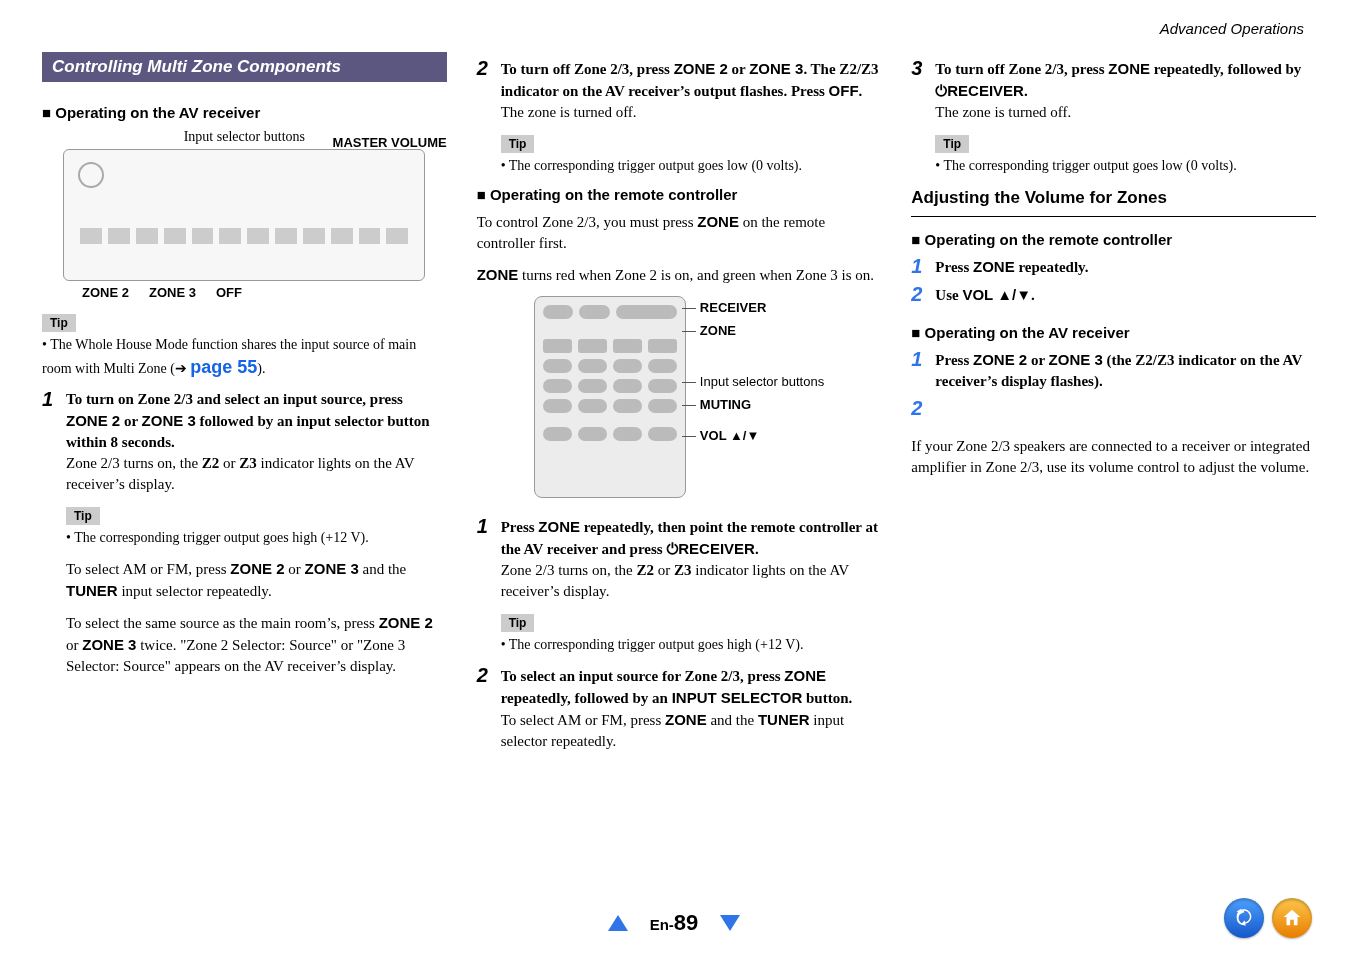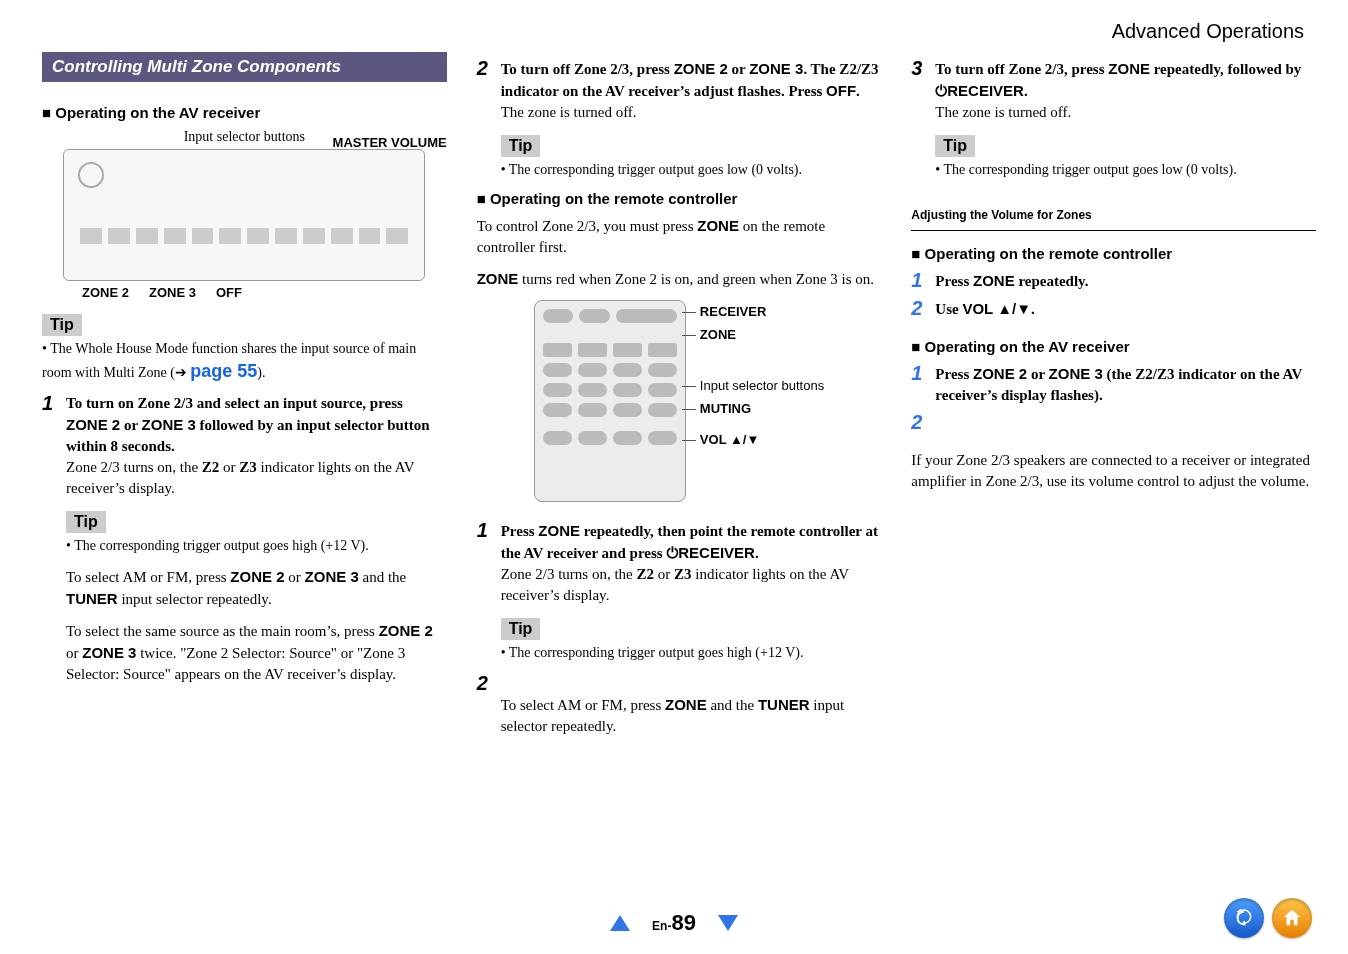--- a/index.html
+++ b/index.html
@@ -10,21 +10,22 @@
     width: 1348px;
     height: 954px;
     position: relative;
     font-size: 15px;
   }
   .page-header {
     position: absolute;
     top: 20px;
     right: 44px;
     font-family: Arial, Helvetica, sans-serif;
-    font-size: 20px;
+    font-style: italic;
+    font-size: 15px;
   }
   .columns {
     display: flex;
     padding: 52px 32px 0 42px;
     gap: 30px;
   }
   .col {
     flex: 1 1 0;
     min-width: 0;
   }
@@ -46,21 +47,21 @@
   }
   .rule {
     border-top: 1px solid #000;
     margin-bottom: 14px;
   }
   .tip-tag {
     display: inline-block;
     background: #ccc;
     font-family: Arial, Helvetica, sans-serif;
     font-weight: bold;
-    font-size: 16px;
+    font-size: 12px;
     padding: 2px 8px;
     margin: 6px 0 2px 0;
   }
   .tip-body {
     font-size: 14px;
     margin: 2px 0 10px 0;
     line-height: 1.35;
   }
   .step {
     display: flex;
@@ -193,21 +194,21 @@
     justify-content: center;
     gap: 22px;
     font-family: Arial, Helvetica, sans-serif;
   }
   .page-num {
     font-size: 22px;
     font-weight: bold;
     font-family: Arial, Helvetica, sans-serif;
   }
   .page-num .pref {
-    font-size: 12px;
+    font-size: 15px;
   }
   .tri {
     width: 0; height: 0;
     display: inline-block;
   }
   .tri.up { border-left: 10px solid transparent; border-right:10px solid transparent; border-bottom:16px solid #2f74e8; }
   .tri.down { border-left: 10px solid transparent; border-right:10px solid transparent; border-top:16px solid #2f74e8; }
   .nav-icons {
     position: absolute;
     right: 36px; bottom: 16px;
@@ -285,21 +286,21 @@
       <div class="body-text">
         <span>To select the same source as the main room’s, press </span><span class="sans-bold">ZONE 2</span><span> or </span><span class="sans-bold">ZONE 3</span><span> twice. "</span><span class="bold">Zone 2 Selector: Source</span><span>" or "</span><span class="bold">Zone 3 Selector: Source</span><span>" appears on the AV receiver’s display.</span>
       </div>
     </div>
   </div>
 
   <div class="col">
     <div class="step">
       <div class="step-num">2</div>
       <div class="step-body">
-        <span class="bold"><span>To turn off Zone 2/3, press </span><span class="sans-bold">ZONE 2</span><span> or </span><span class="sans-bold">ZONE 3</span><span>. The Z2/Z3 indicator on the AV receiver’s adjust flashes. Press </span><span class="sans-bold">OFF</span><span>.</span></span>
+        <span class="bold"><span>To turn off Zone 2/3, press </span><span class="sans-bold">ZONE 2</span><span> or </span><span class="sans-bold">ZONE 3</span><span>. The Z2/Z3 indicator on the AV receiver’s output flashes. Press </span><span class="sans-bold">OFF</span><span>.</span></span>
         <br>
         <span>The zone is turned off.</span>
       </div>
     </div>
 
     <div class="step-indent">
       <div class="tip-tag">Tip</div>
       <div class="tip-body">• The corresponding trigger output goes low (0 volts).</div>
     </div>
 
@@ -369,20 +370,21 @@
     </div>
 
     <div class="step-indent">
       <div class="tip-tag">Tip</div>
       <div class="tip-body">• The corresponding trigger output goes high (+12 V).</div>
     </div>
 
     <div class="step">
       <div class="step-num">2</div>
       <div class="step-body">
+        <span class="bold"><span>To select an input source for Zone 2/3, press </span><span class="sans-bold">ZONE</span><span> repeatedly, followed by an </span><span class="sans-bold">INPUT SELECTOR</span><span> button.</span></span>
         <br>
         <span>To select AM or FM, press </span><span class="sans-bold">ZONE</span><span> and the </span><span class="sans-bold">TUNER</span><span> input selector repeatedly.</span>
       </div>
     </div>
   </div>
 
   <div class="col">
     <div class="step">
       <div class="step-num">3</div>
       <div class="step-body">
@@ -390,21 +392,21 @@
         <br>
         <span>The zone is turned off.</span>
       </div>
     </div>
 
     <div class="step-indent">
       <div class="tip-tag">Tip</div>
       <div class="tip-body">• The corresponding trigger output goes low (0 volts).</div>
     </div>
 
-    <div class="h-sub" style="font-size:12px; font-style:normal; margin-top:28px">Adjusting the Volume for Zones</div>
+    <div class="h-sub" style="font-size:17px; font-style:normal; margin-top:12px">Adjusting the Volume for Zones</div>
     <div class="rule"></div>
 
     <div class="h-sub">■ Operating on the remote controller</div>
 
     <div class="step">
       <div class="step-num blue">1</div>
       <div class="step-body">
         <span class="bold"><span>Press </span><span class="sans-bold">ZONE</span><span> repeatedly.</span></span>
       </div>
     </div>

